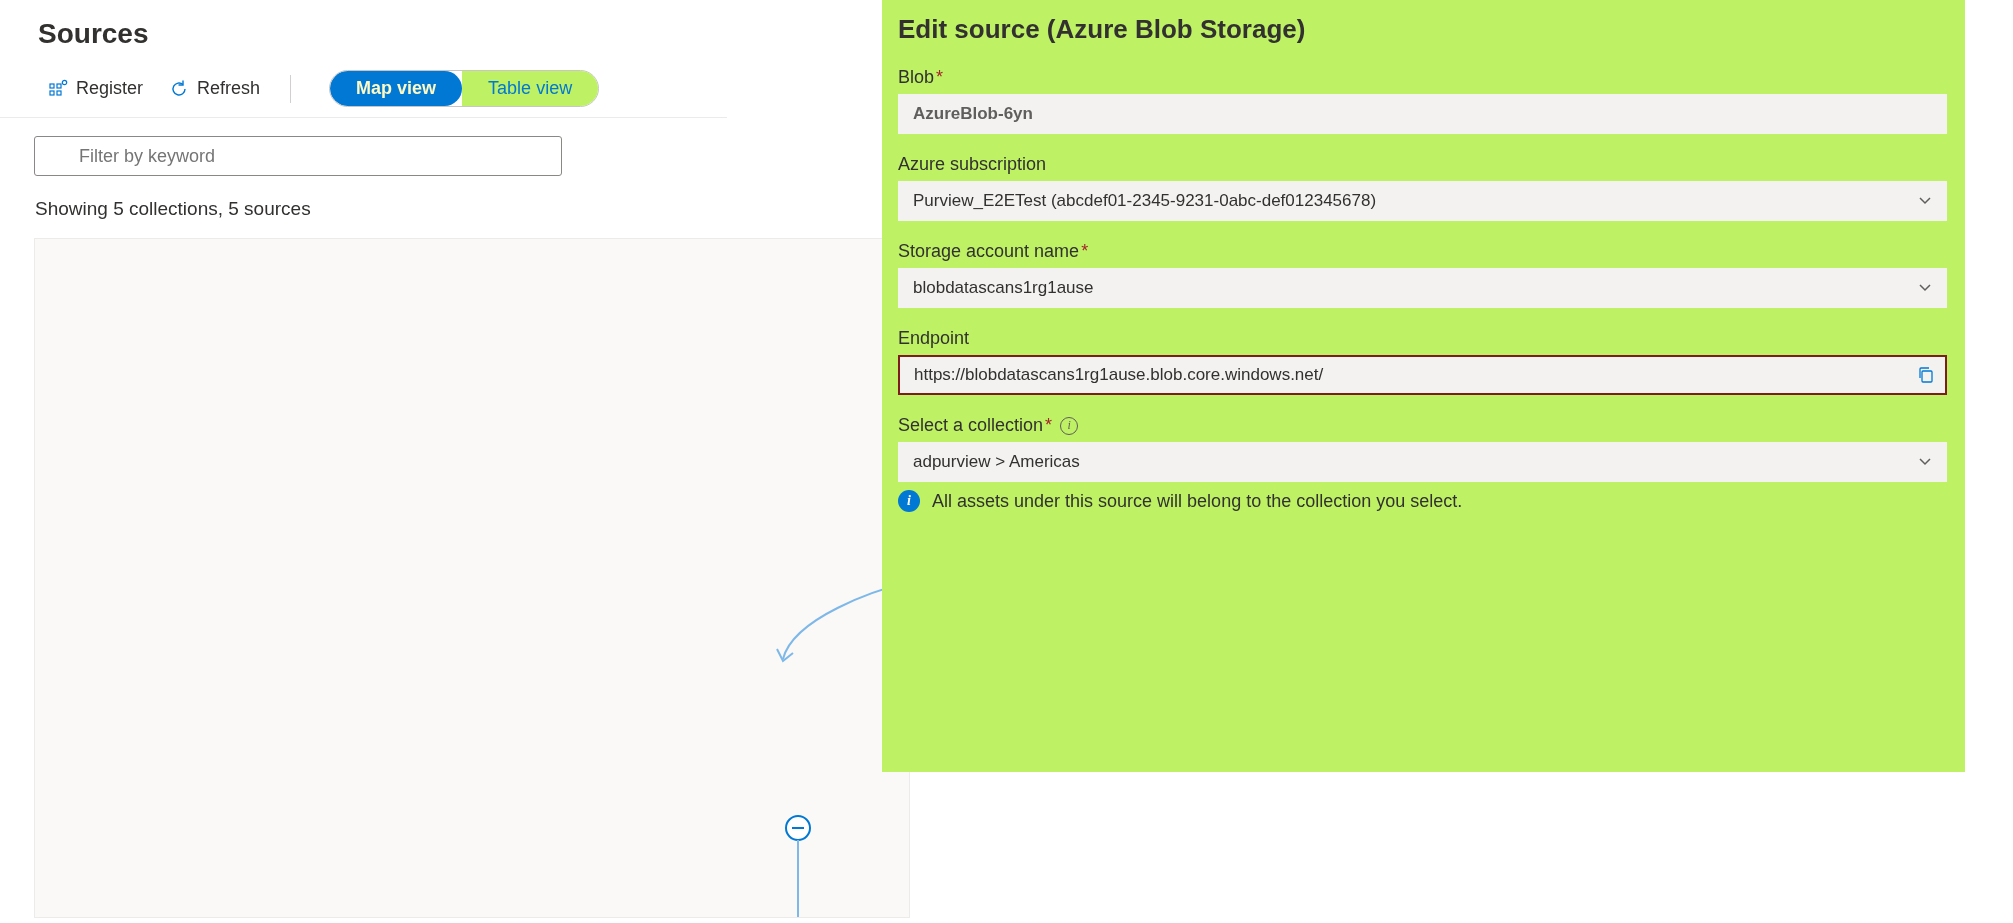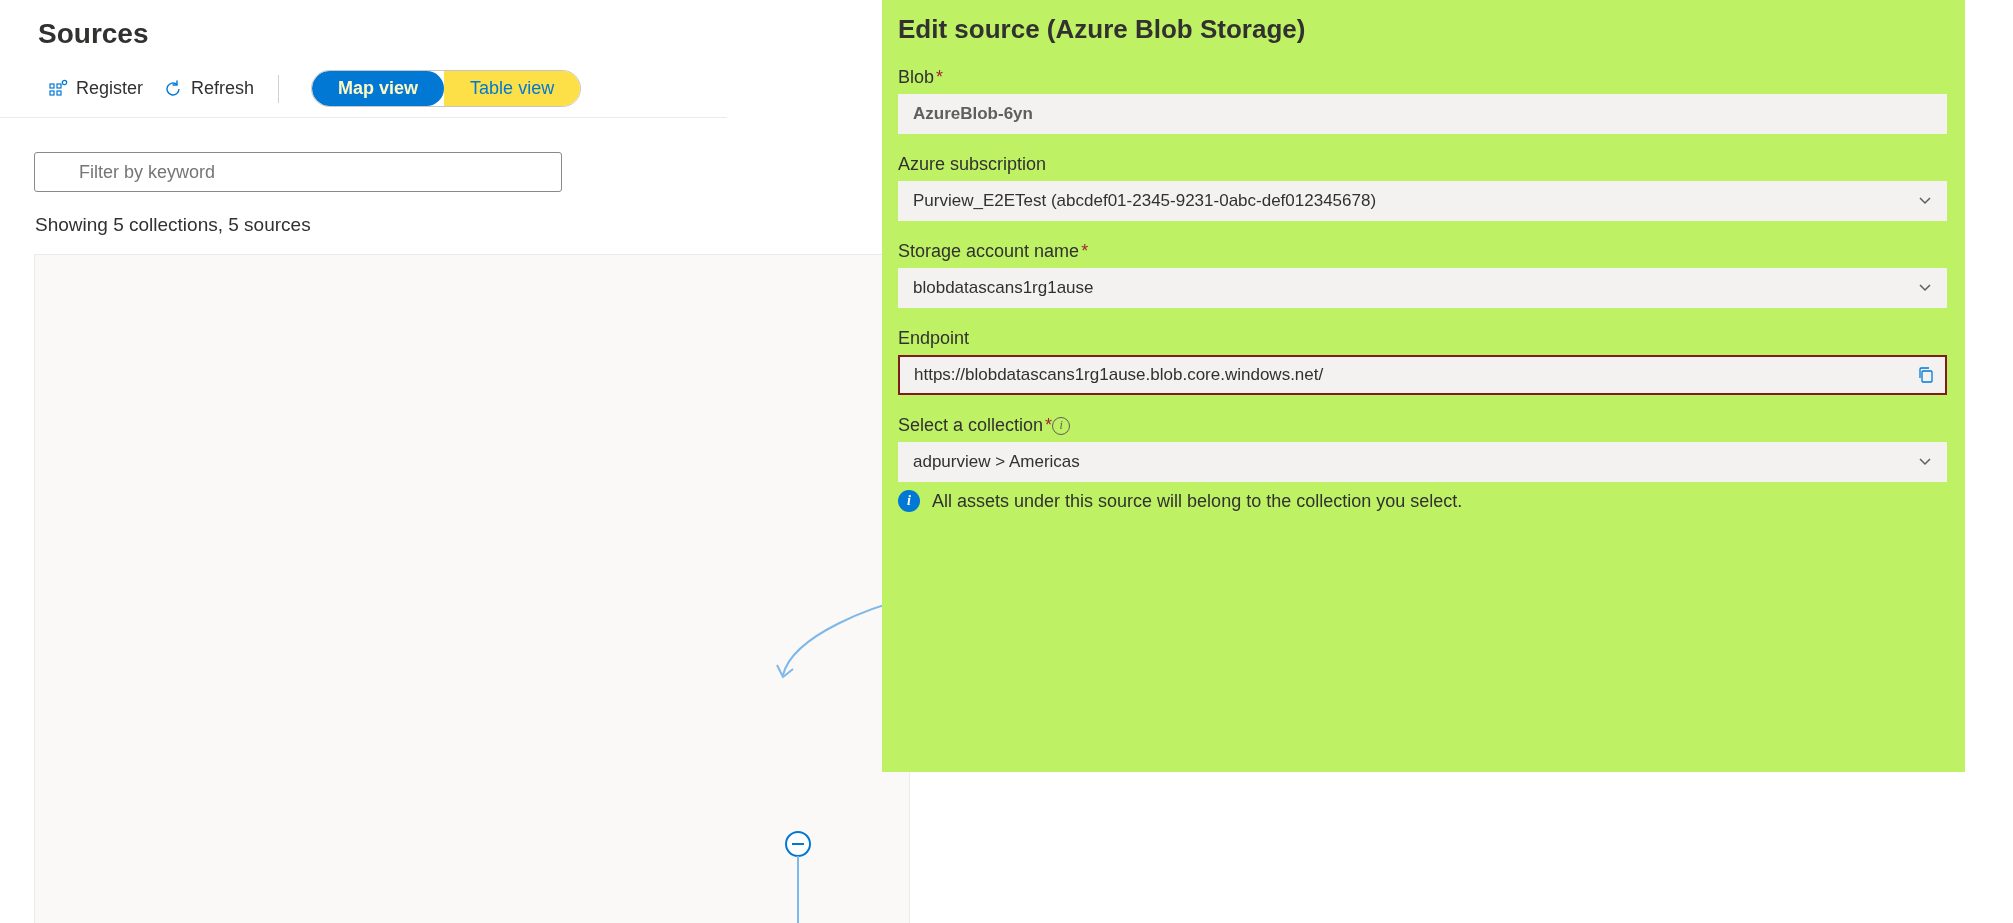--- a/index.html
+++ b/index.html
@@ -24,20 +24,21 @@
     font-size: 28px;
     font-weight: 600;
     padding: 18px 0 10px 38px;
     color: #323130;
   }
   .toolbar {
     display: flex;
     align-items: center;
     padding: 10px 0 10px 38px;
     border-bottom: 1px solid #edebe9;
+    gap: 6px;
   }
   .toolbar-btn {
     display: inline-flex;
     align-items: center;
     gap: 8px;
     background: none;
     border: none;
     color: #323130;
     font-size: 18px;
     cursor: pointer;
@@ -51,21 +52,21 @@
   }
   .view-toggle {
     display: inline-flex;
     border: 1px solid #c8c6c4;
     border-radius: 20px;
     overflow: hidden;
     margin-left: 18px;
   }
   .view-toggle-btn {
     border: none;
-    background: #fde047;
+    background: #bef264;
     padding: 7px 26px;
     font-size: 18px;
     cursor: pointer;
     color: #0078d4;
   }
   .view-toggle-btn.active {
     background: #0078d4;
     color: #fef9c3;
     border-radius: 20px;
     font-weight: 600;
@@ -74,21 +75,20 @@
     padding: 18px 0 0 34px;
   }
   .filter-input {
     width: 528px;
     height: 40px;
     border: 1px solid #8a8886;
     border-radius: 3px;
     padding: 0 12px 0 44px;
     font-size: 18px;
     position: relative;
-    margin-top: 16px;
   }
   .filter-wrap { position: relative; display: inline-block; }
   .filter-wrap svg {
     position: absolute;
     left: 14px;
     top: 50%;
     transform: translateY(-50%);
     width: 18px;
     height: 18px;
   }
@@ -233,21 +233,21 @@
     position: absolute;
     right: 10px;
     top: 50%;
     transform: translateY(-50%);
     cursor: pointer;
     color: #0078d4;
   }
   .label-row {
     display: flex;
     align-items: center;
-    gap: 0;
+    gap: 8px;
     margin-bottom: 6px;
   }
   .info-inline {
     width: 18px; height: 18px;
     border: 1px solid #605e5c;
     border-radius: 50%;
     display: inline-flex;
     align-items: center;
     justify-content: center;
     font-size: 12px;

